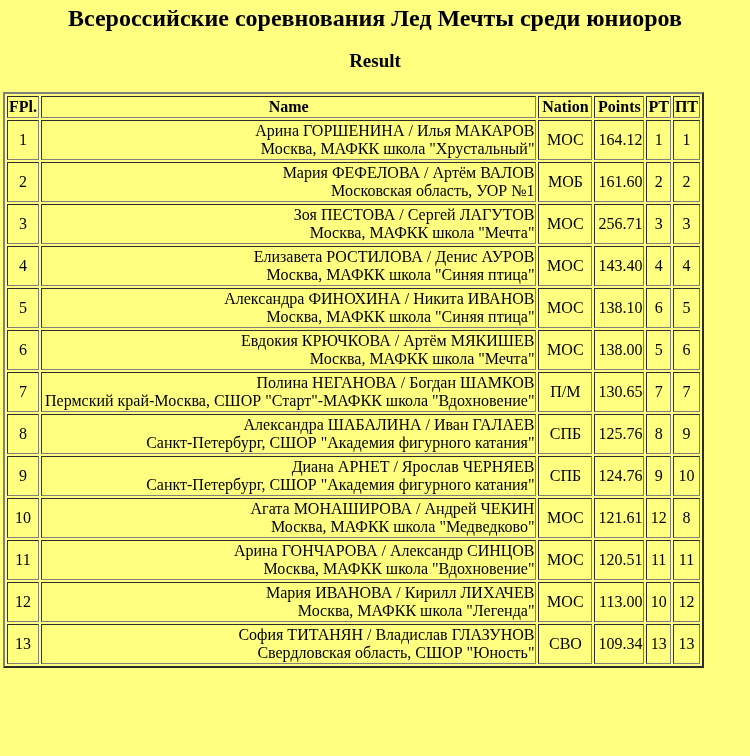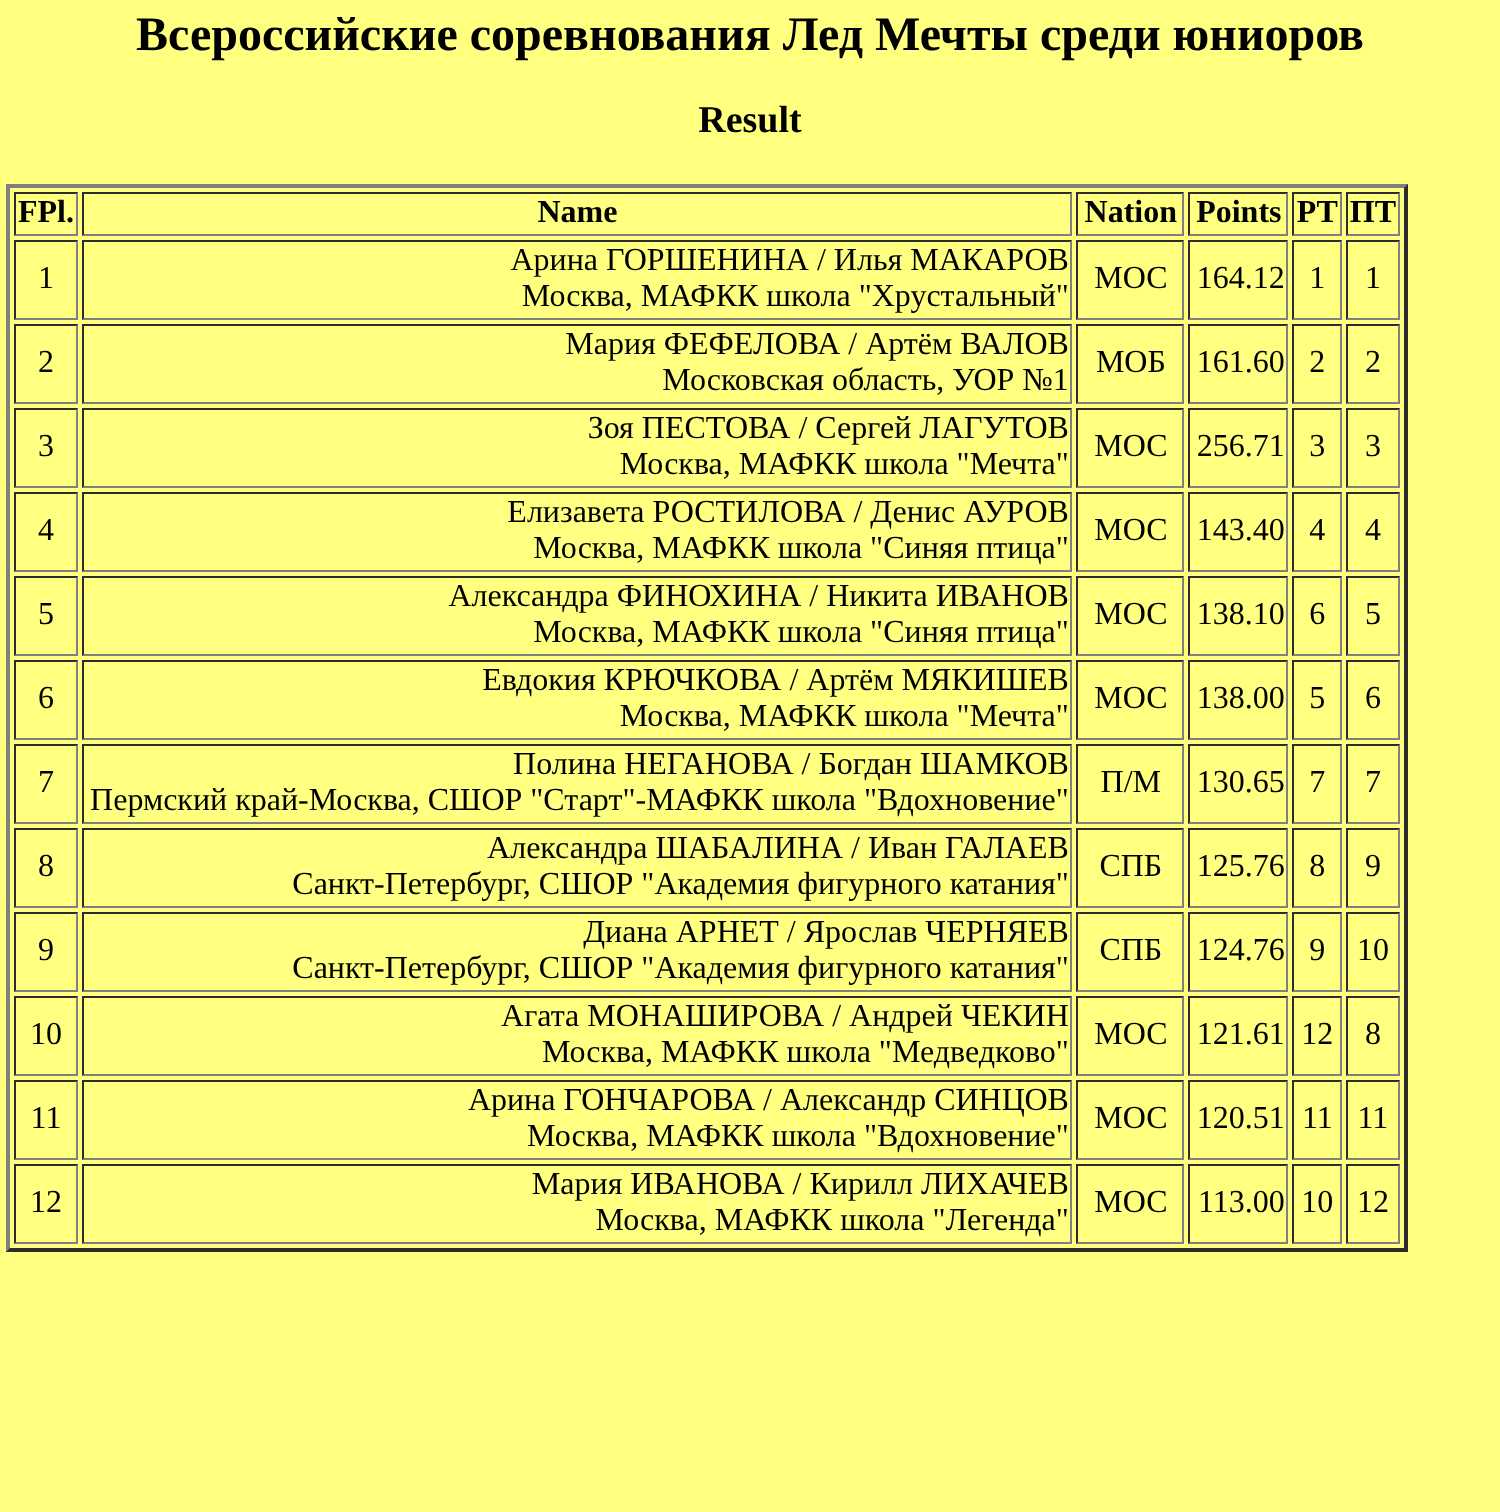--- a/index.html
+++ b/index.html
@@ -197,15 +197,26 @@
     <td class="name">
       <div>Мария ИВАНОВА / Кирилл ЛИХАЧЕВ</div>
       <div>Москва, МАФКК школа "Легенда"</div>
     </td>
     <td class="c">МОС</td>
     <td class="pts">113.00</td>
     <td class="c">10</td>
     <td class="c">12</td>
   </tr>
 
+  <tr class="row">
+    <td class="c">13</td>
+    <td class="name">
+      <div>София ТИТАНЯН / Владислав ГЛАЗУНОВ</div>
+      <div>Свердловская область, СШОР "Юность"</div>
+    </td>
+    <td class="c">СВО</td>
+    <td class="pts">109.34</td>
+    <td class="c">13</td>
+    <td class="c">13</td>
+  </tr>
 </tbody>
   </table>
 </div>
 
 </body></html>

